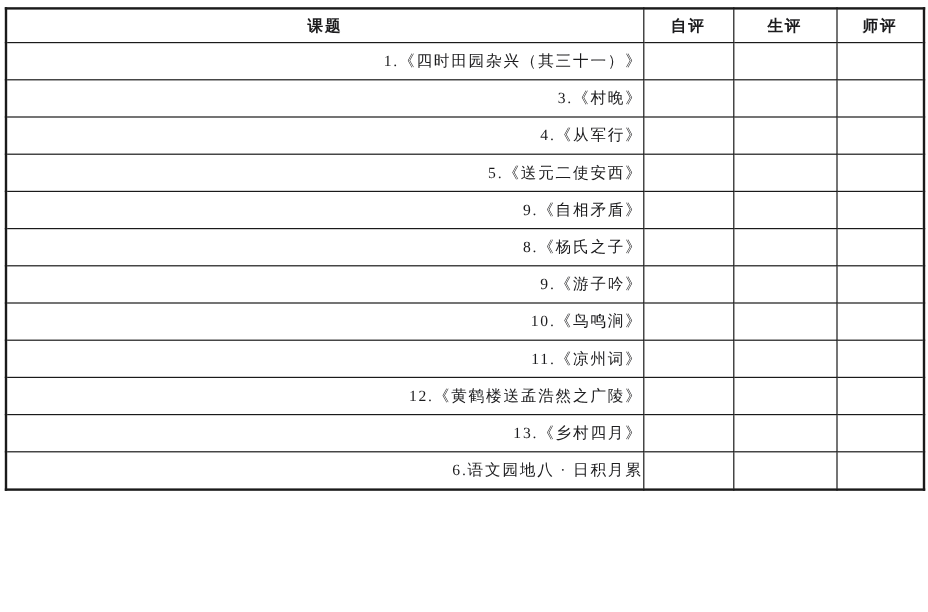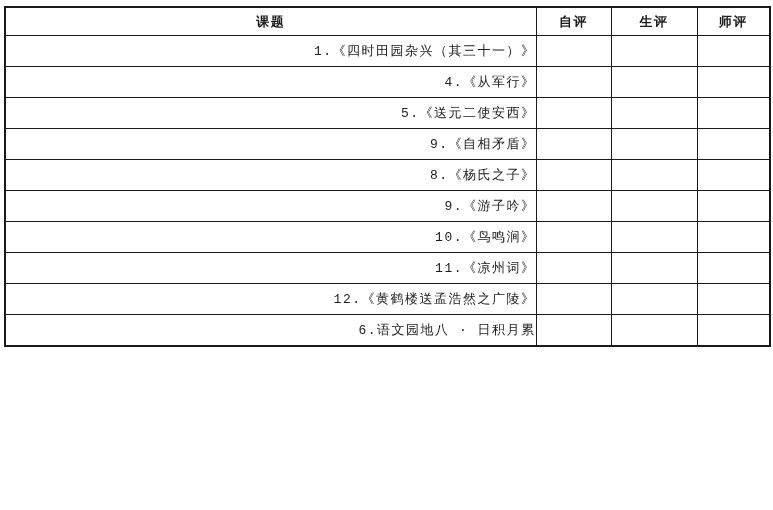--- a/index.html
+++ b/index.html
@@ -19,21 +19,20 @@
     color: #1c1c1e;
   }
   table.eval-table {
     position: absolute;
     left: 4px;
     top: 6px;
     width: 765px;
     border-collapse: collapse;
     table-layout: fixed;
     background: #ffffff;
-    font-family: Liberation Mono, monospace;
   }
   table.eval-table col.c-topic   { width: 531px; }
   table.eval-table col.c-self    { width: 75px; }
   table.eval-table col.c-peer    { width: 86px; }
   table.eval-table col.c-teacher { width: 73px; }
 
   table.eval-table th,
   table.eval-table td {
     border: 1px solid #1a1a1a;
     padding: 0;
@@ -84,20 +83,26 @@
       </tr>
     </thead>
     <tbody>
       <tr>
         <td class="topic">1.《四时田园杂兴（其三十一）》</td>
         <td class="blank"></td>
         <td class="blank"></td>
         <td class="blank"></td>
       </tr>
       <tr>
+        <td class="topic">3.《村晚》</td>
+        <td class="blank"></td>
+        <td class="blank"></td>
+        <td class="blank"></td>
+      </tr>
+      <tr>
         <td class="topic">4.《从军行》</td>
         <td class="blank"></td>
         <td class="blank"></td>
         <td class="blank"></td>
       </tr>
       <tr>
         <td class="topic">5.《送元二使安西》</td>
         <td class="blank"></td>
         <td class="blank"></td>
         <td class="blank"></td>
@@ -132,20 +137,26 @@
         <td class="blank"></td>
         <td class="blank"></td>
       </tr>
       <tr>
         <td class="topic">12.《黄鹤楼送孟浩然之广陵》</td>
         <td class="blank"></td>
         <td class="blank"></td>
         <td class="blank"></td>
       </tr>
       <tr>
+        <td class="topic">13.《乡村四月》</td>
+        <td class="blank"></td>
+        <td class="blank"></td>
+        <td class="blank"></td>
+      </tr>
+      <tr>
         <td class="topic">6.语文园地八 · 日积月累</td>
         <td class="blank"></td>
         <td class="blank"></td>
         <td class="blank"></td>
       </tr>
     </tbody>
   </table>
 </div>
 
 </body></html>

